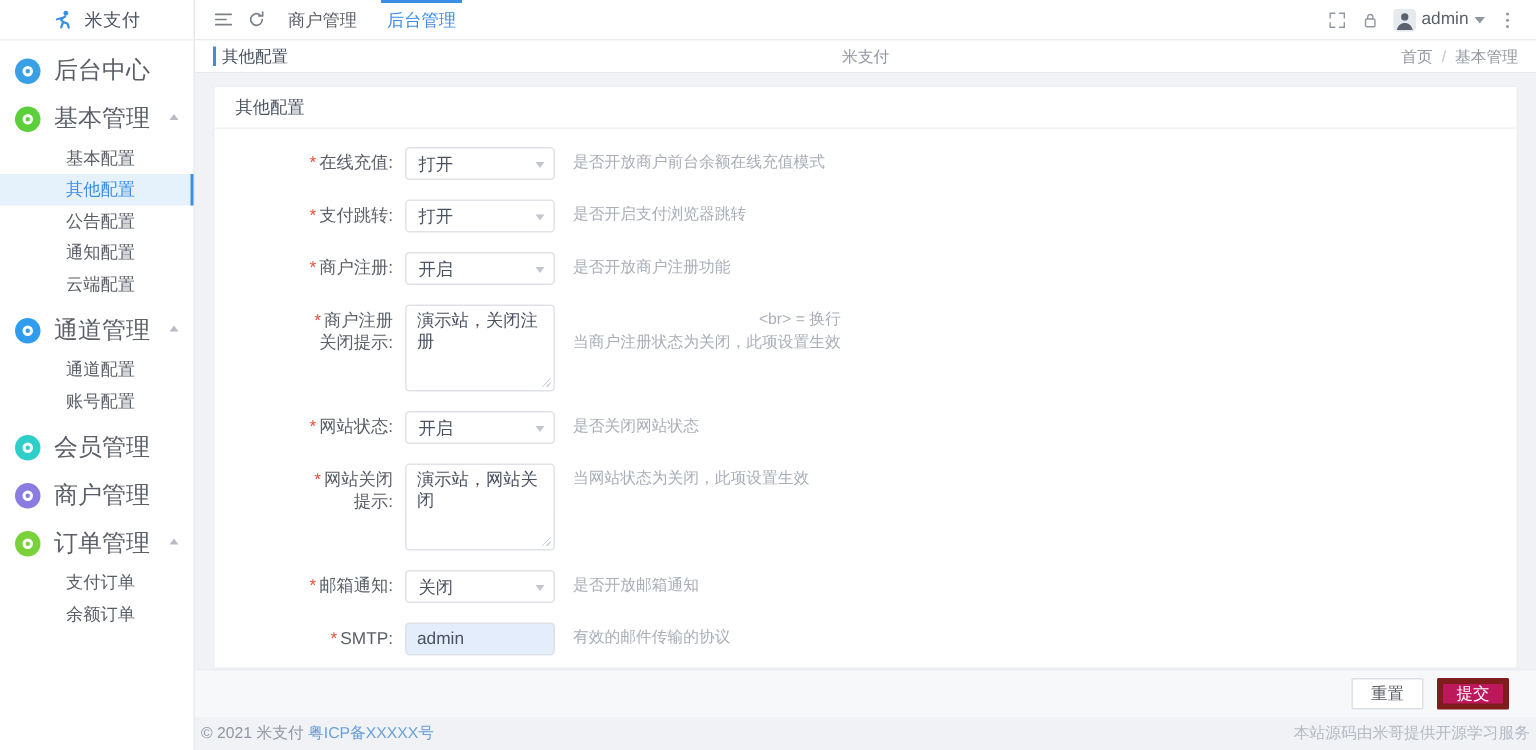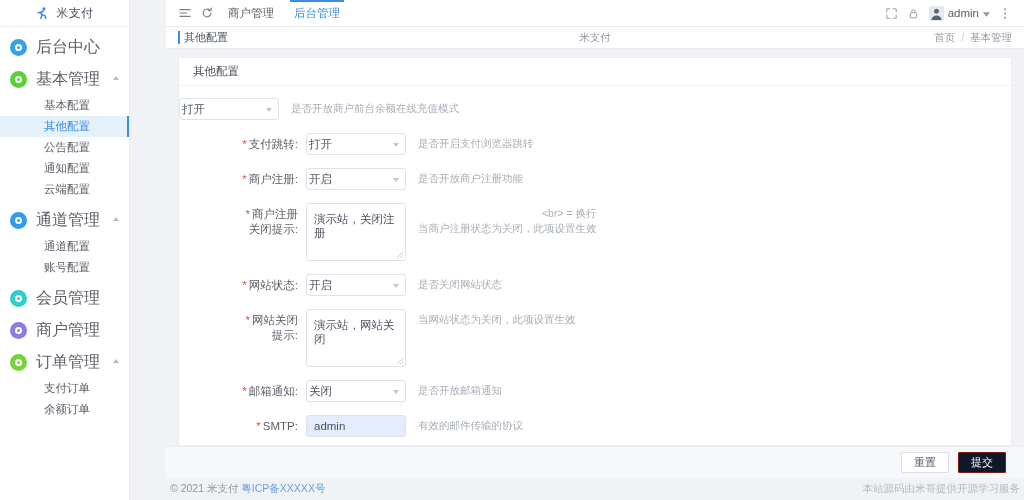--- a/index.html
+++ b/index.html
@@ -2,21 +2,21 @@
 <html><head>
 <meta charset="utf-8">
 <style>
   * { box-sizing: border-box; margin: 0; padding: 0; }
   html, body {
     width: 1024px; height: 500px;
     font-family: "Liberation Sans", "DejaVu Sans", sans-serif;
     font-size: 12px; color: #303133; background: #f0f2f5;
     overflow: hidden;
   }
-  .app { display: flex; width: 1024px; height: 500px; gap: 36px; }
+  .app { display: flex; width: 1024px; height: 500px; }
 
   
   .sidebar {
     width: 130px; height: 500px; background: #ffffff;
     border-right: 1px solid #e8eaec; flex: 0 0 130px;
     display: flex; flex-direction: column;
   }
   .logo-area {
     height: 27px; display: flex; align-items: center; justify-content: center;
     gap: 6px; border-bottom: 1px solid #f0f0f0;
@@ -125,38 +125,38 @@
   .form-label {
     width: 127px; flex: 0 0 127px; text-align: right; padding-right: 8px;
     font-size: 11.5px; color: #5a5e66; line-height: 22px; position: relative;
   }
   .form-label .req { color: #e8503a; padding-right: 2px; }
   .form-label.two-line { line-height: 15px; padding-top: 4px; }
   .control { width: 100px; flex: 0 0 100px; }
 
   .select-box {
     height: 22px; border: 1px solid #dfe2e7; border-radius: 3px;
-    display: flex; align-items: center; padding: 0 2px;
+    display: flex; align-items: center; padding: 0 8px;
     font-size: 11.5px; color: #4a5160; cursor: pointer;
     position: relative; background: #fff;
   }
   .select-box .dd {
     position: absolute; right: 6px; top: 9px; width: 0; height: 0;
     border-left: 3.5px solid transparent; border-right: 3.5px solid transparent;
     border-top: 4px solid #c2c6cd;
   }
   .text-input {
     height: 22px; border: 1px solid #dfe2e7; border-radius: 3px;
     display: flex; align-items: center; padding: 0 7px;
     font-size: 11.5px; color: #4a5160; background: #fff;
   }
   .text-input.autofill { background: #e4edfb; border-color: #dfe2e7; }
   .textarea {
     height: 58px; border: 1px solid #dfe2e7; border-radius: 3px;
-    padding: 8px 7px; font-size: 11.5px; color: #4a5160; background: #fff;
+    padding: 3px 7px; font-size: 11.5px; color: #4a5160; background: #fff;
     position: relative; line-height: 14px; overflow: hidden;
   }
   .textarea .grip {
     position: absolute; right: 1px; bottom: 1px; width: 8px; height: 8px;
   }
   .textarea .grip::after {
     content: ""; position: absolute; right: 1px; bottom: 1px;
     width: 6px; height: 6px;
     background: linear-gradient(135deg, transparent 0 48%, #c9ced6 48% 58%, transparent 58% 72%, #c9ced6 72% 82%, transparent 82%);
   }
@@ -169,21 +169,21 @@
   .action-bar {
     height: 32px; background: #f7f8fa; border-top: 1px solid #eceef1;
     display: flex; align-items: center; justify-content: flex-end;
     gap: 9px; padding-right: 18px;
   }
   .btn {
     height: 21px; min-width: 48px; border-radius: 1px; font-size: 11px;
     display: flex; align-items: center; justify-content: center; cursor: pointer;
   }
   .btn-default { background: #fff; border: 1px solid #dcdfe6; color: #5a5e66; }
-  .btn-primary { background: #0f172a; border: 1px solid #7f1d1d; color: #fff; }
+  .btn-primary { background: #be185d; border: 4px solid #7f1d1d; color: #fff; }
 
   .page-footer {
     height: 22px; display: flex; align-items: center; padding: 0 4px;
     background: #f0f2f5;
   }
   .footer-left { font-size: 10.5px; color: #9297a1; }
   .footer-left a { color: #6a9fd8; text-decoration: none; }
   .footer-right { margin-left: auto; font-size: 10.5px; color: #b6bac2; }
 </style>
 </head>
@@ -346,20 +346,21 @@
         <span class="crumb">基本管理</span>
       </span>
     </div>
 
     <div class="content-scroll">
       <div class="card">
         <div class="card-head">其他配置</div>
         <div class="card-body">
 
           <div class="form-row">
+            <div class="form-label"><span class="req">*</span><span>在线充值</span>:</div>
             <div class="control">
               <div class="select-box">
                 <span>打开</span>
                 <span class="dd"></span>
               </div>
             </div>
             <div class="hint">是否开放商户前台余额在线充值模式</div>
           </div>
 
           <div class="form-row">

